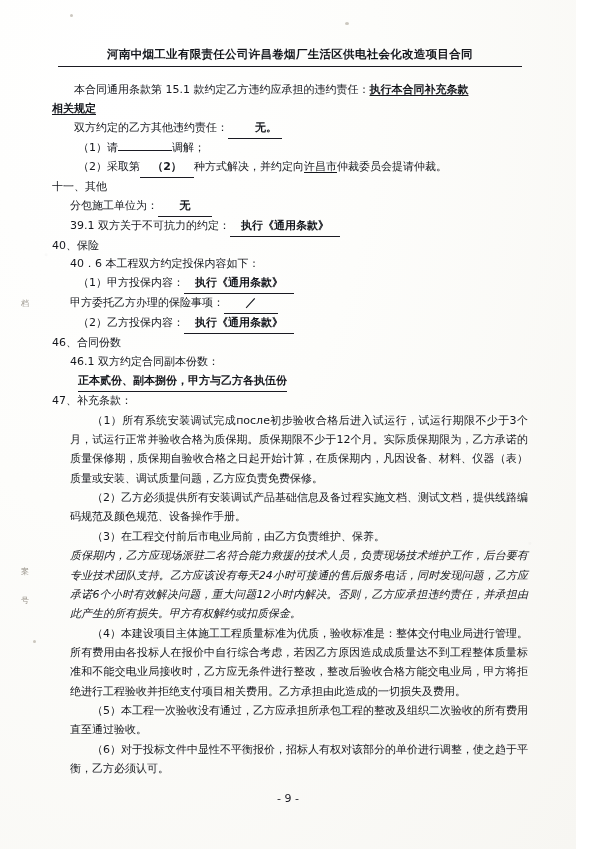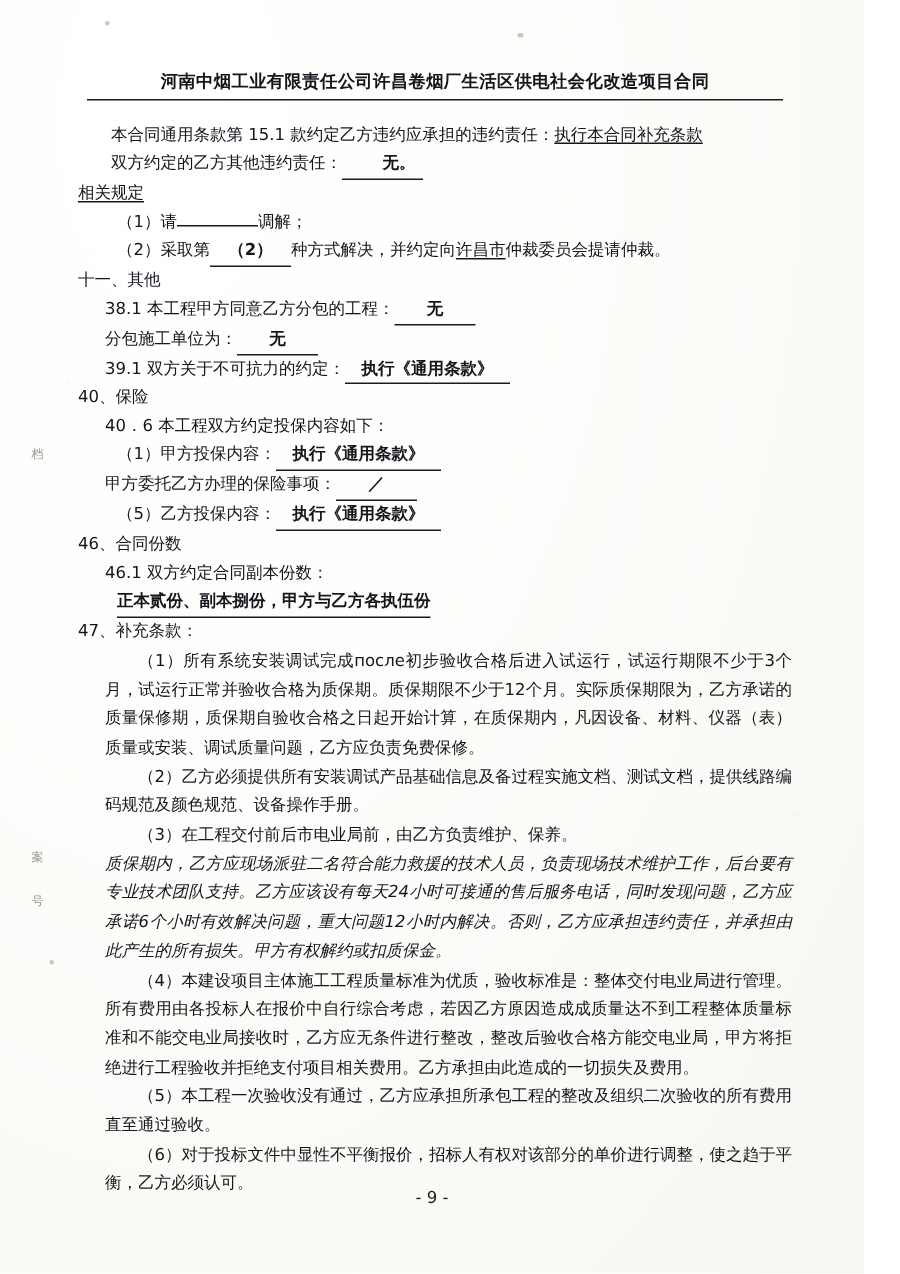--- a/index.html
+++ b/index.html
@@ -52,21 +52,21 @@
     font-size: 11px;
     line-height: 1.72;
     margin: 0;
     white-space: pre-wrap;
     word-break: break-all;
   }
   .ind-0 { text-indent: 0; }
   .p-ind { text-indent: 22px; }
   .pad-18 { padding-left: 18px; }
   .pad-26 { padding-left: 26px; }
-  .bold { font-weight: normal; }
+  .bold { font-weight: bold; }
   .u {
     text-decoration: underline;
     text-underline-offset: 2px;
     text-decoration-thickness: 1px;
   }
   .blank {
     display: inline-block;
     min-width: 54px;
     border-bottom: 1px solid #1a1a22;
     text-align: center;
@@ -141,33 +141,32 @@
   <div class="speck" style="top:14px; left:70px; width:3px; height:3px;"></div>
   <div class="speck" style="top:22px; left:345px; width:4px; height:3px;"></div>
   <div class="speck" style="top:640px; left:33px; width:3px; height:3px;"></div>
 
   <div class="content">
 
     <div class="doc-title">河南中烟工业有限责任公司许昌卷烟厂生活区供电社会化改造项目合同</div>
 
     <div id="doc-lines">
         <p class="ln p-ind"><span>本合同通用条款第 15.1 款约定乙方违约应承担的违约责任：</span><span class="bold u">执行本合同补充条款</span></p>
+        <p class="ln ind-0"><span class="bold u">相关规定</span></p>
         <p class="ln p-ind"><span>双方约定的乙方其他违约责任：</span><span class="blank hand">无。</span></p>
-        <p class="ln ind-0"><span class="bold u">相关规定</span></p>
         <p class="ln pad-26"><span>（1）请</span><span class="blank hand"></span><span>调解；</span></p>
         <p class="ln pad-26"><span>（2）采取第</span><span class="blank hand">（2）</span><span>种方式解决，并约定向</span><span class="u">许昌市</span><span>仲裁委员会提请仲裁。</span></p>
         <p class="ln ind-0"><span>十一、其他</span></p>
-        <p class="ln pad-18"><span>38.1 本工程甲方同意乙方分包的工程：</span><span class="blank hand">无</span></p>
         <p class="ln pad-18"><span>分包施工单位为：</span><span class="blank hand">无</span></p>
         <p class="ln pad-18"><span>39.1 双方关于不可抗力的约定：</span><span class="blank blank-lg hand">执行《通用条款》</span></p>
         <p class="ln ind-0"><span>40、保险</span></p>
         <p class="ln pad-18"><span>40．6 本工程双方约定投保内容如下：</span></p>
         <p class="ln pad-26"><span>（1）甲方投保内容：</span><span class="blank blank-lg hand">执行《通用条款》</span></p>
         <p class="ln pad-18"><span>甲方委托乙方办理的保险事项：</span><span class="blank hand">／</span></p>
-        <p class="ln pad-26"><span>（5）乙方投保内容：</span><span class="blank blank-lg hand">执行《通用条款》</span></p>
+        <p class="ln pad-26"><span>（2）乙方投保内容：</span><span class="blank blank-lg hand">执行《通用条款》</span></p>
         <p class="ln ind-0"><span>46、合同份数</span></p>
         <p class="ln pad-18"><span>46.1 双方约定合同副本份数：</span></p>
         <p class="ln pad-26"><span class="blank blank-xl hand">正本贰份、副本捌份，甲方与乙方各执伍份</span></p>
         <p class="ln ind-0"><span>47、补充条款：</span></p>
         <p class="para"><span>（1）所有系统安装调试完成после初步验收合格后进入试运行，试运行期限不少于3个月，试运行正常并验收合格为质保期。质保期限不少于12个月。实际质保期限为，乙方承诺的质量保修期，质保期自验收合格之日起开始计算，在质保期内，凡因设备、材料、仪器（表）质量或安装、调试质量问题，乙方应负责免费保修。</span></p>
         <p class="para"><span>（2）乙方必须提供所有安装调试产品基础信息及备过程实施文档、测试文档，提供线路编码规范及颜色规范、设备操作手册。</span></p>
         <p class="para"><span>（3）在工程交付前后市电业局前，由乙方负责维护、保养。</span></p>
         <p class="para-tight"><span>质保期内，乙方应现场派驻二名符合能力救援的技术人员，负责现场技术维护工作，后台要有专业技术团队支持。乙方应该设有每天24小时可接通的售后服务电话，同时发现问题，乙方应承诺6个小时有效解决问题，重大问题12小时内解决。否则，乙方应承担违约责任，并承担由此产生的所有损失。甲方有权解约或扣质保金。</span></p>
         <p class="para"><span>（4）本建设项目主体施工工程质量标准为优质，验收标准是：整体交付电业局进行管理。所有费用由各投标人在报价中自行综合考虑，若因乙方原因造成成质量达不到工程整体质量标准和不能交电业局接收时，乙方应无条件进行整改，整改后验收合格方能交电业局，甲方将拒绝进行工程验收并拒绝支付项目相关费用。乙方承担由此造成的一切损失及费用。</span></p>
         <p class="para"><span>（5）本工程一次验收没有通过，乙方应承担所承包工程的整改及组织二次验收的所有费用直至通过验收。</span></p>

